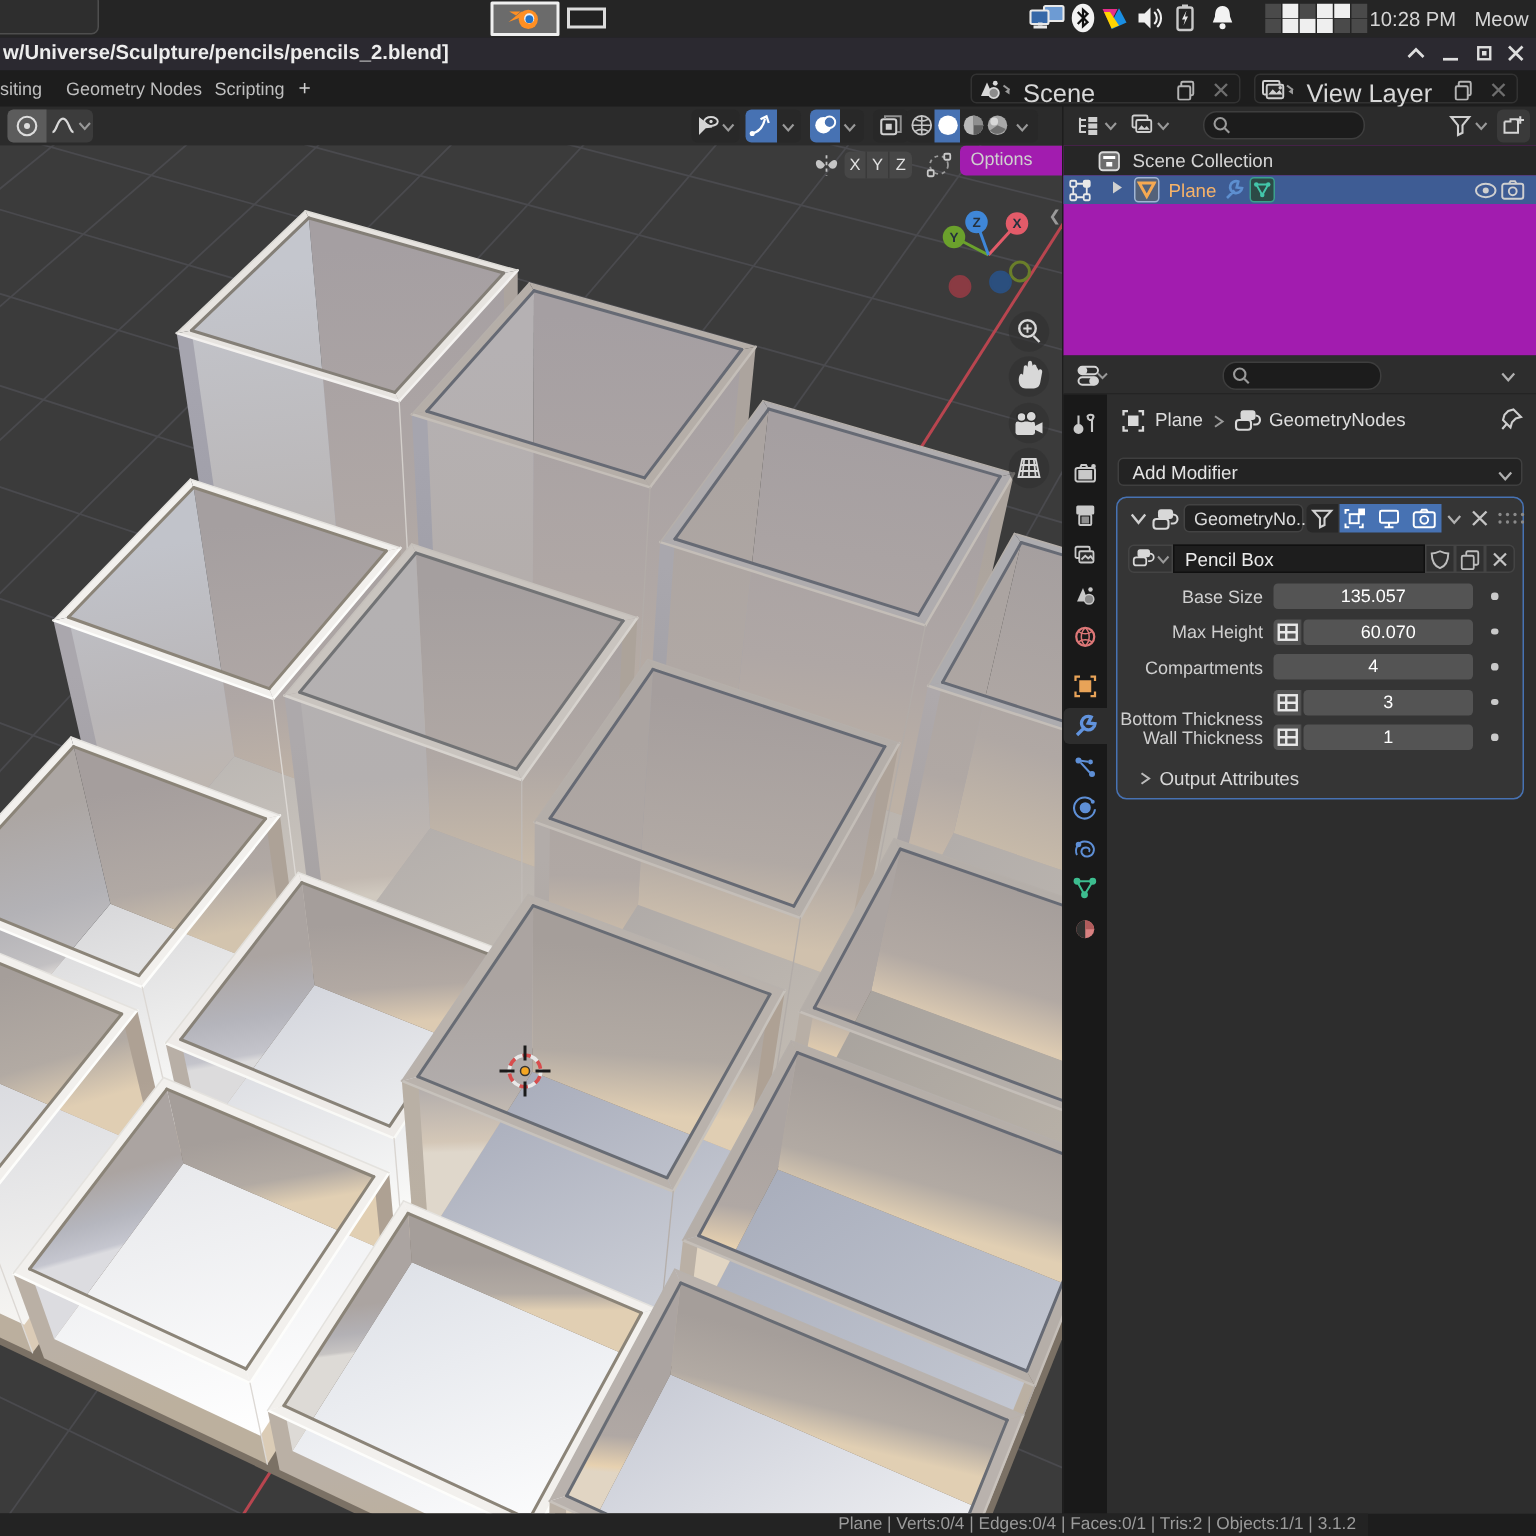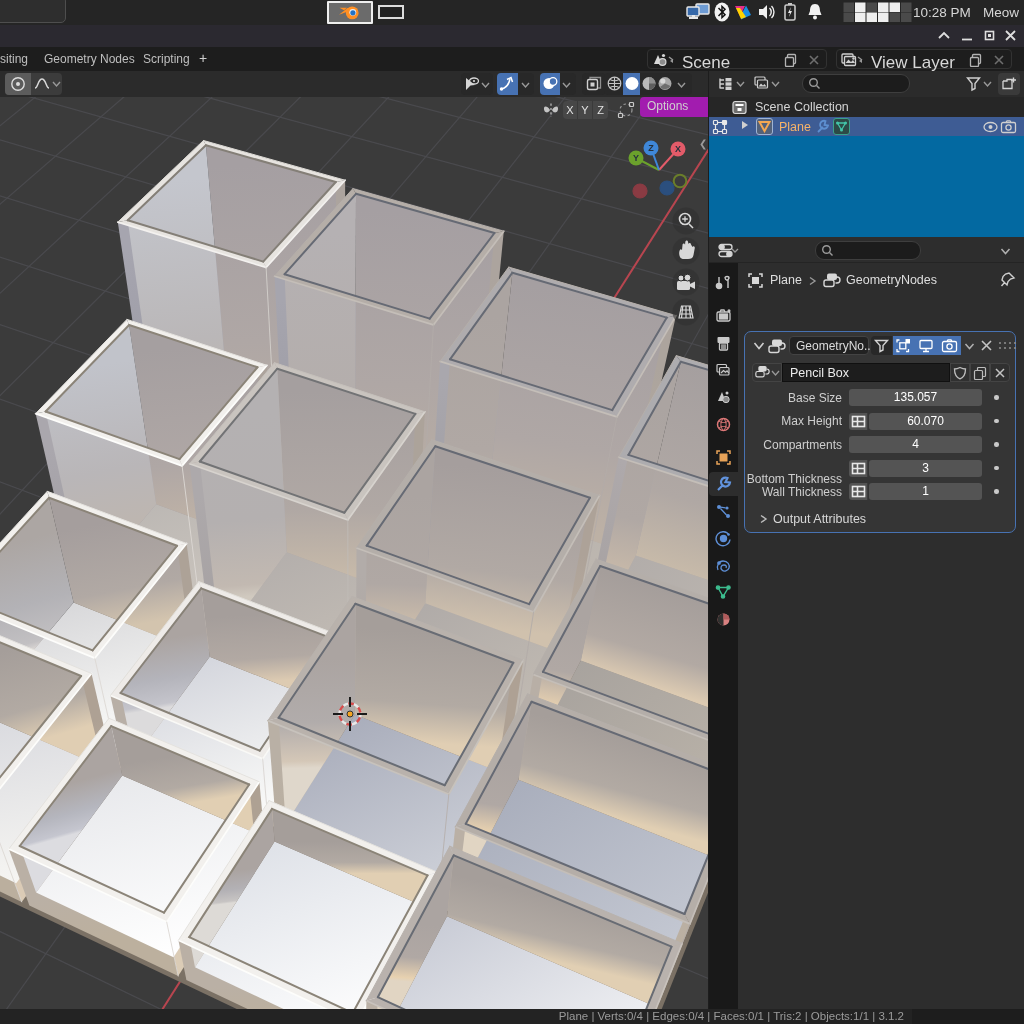--- a/index.html
+++ b/index.html
@@ -21,21 +21,21 @@
 #tabs span{position:absolute;top:5px}
 .selwidget{position:absolute;top:2px;height:20px;background:#1d1d1d;border:1px solid #323232;border-radius:4px;display:flex;align-items:center}
 .selwidget .fld{color:#d8d8d8;font-size:17px}
 
 #vpheader{position:absolute;left:0;top:71px;width:708px;height:26px;background:#2b2b2b}
 #outheader{position:absolute;left:709px;top:71px;width:315px;height:26px;background:#2b2b2b}
 
 #viewport{position:absolute;left:0;top:97px;width:708px;height:912px;background:#3b3b3b;overflow:hidden}
 #scenewrap{position:absolute;left:0;top:-26px;width:709px;height:938px}
 
-#outliner{position:absolute;left:709px;top:97px;width:315px;height:140px;background:#0369a1}
+#outliner{position:absolute;left:709px;top:97px;width:315px;height:140px;background:#a21caf}
 
 #props{position:absolute;left:709px;top:237px;width:315px;height:772px;background:#2d2d2d}
 #propheader{position:absolute;left:0;top:1px;width:315px;height:25px;background:#2d2d2d;border-bottom:1px solid #242424}
 #ptabs{position:absolute;left:0;top:26px;width:29px;height:746px;background:#191919}
 
 #status{position:absolute;left:0;top:1009px;width:912px;height:15px;background:#232323;color:#9b9b9b;font-size:11.5px}
 .ffield{background:#545454;border-radius:3px;color:#fff;font-size:12px;text-align:center;position:absolute;height:17px;line-height:17px}
 .flabel{position:absolute;color:#cfcfcf;font-size:12px;text-align:right}
 svg{display:block}
 </style></head>
@@ -99,20 +99,21 @@
         <rect x="23.5" y="10.5" width="10.5" height="9.5" fill="#efefef"></rect>
         <rect x="35.0" y="10.5" width="10.5" height="9.5" fill="#efefef"></rect>
         <rect x="46.5" y="10.5" width="10.5" height="9.5" fill="#4a4a4a"></rect>
         <rect x="58.0" y="10.5" width="10.5" height="9.5" fill="#4a4a4a"></rect>
       </svg>
  <div class="tray" id="clock">10:28 PM</div>
  <div class="tray" id="meow">Meow</div>
 </div>
 
 <div id="titlebar">
+ <div class="t">w/Universe/Sculpture/pencils/pencils_2.blend]</div>
  <svg class="abs" style="left:936px;top:3px" width="88" height="16" viewBox="0 0 88 16" stroke="#dedede" stroke-width="1.8" fill="none">
 <path d="M 3,10 L 8,5 L 13,10"></path>
 <path d="M 26,11.5 L 36,11.5"></path>
 <rect x="49.5" y="3.5" width="8" height="8" stroke-width="1.6"></rect>
 <rect x="52" y="6" width="3" height="3" fill="#dedede" stroke="none"></rect>
 <path d="M 70,3 L 79,12 M 79,3 L 70,12"></path>
 </svg>
 </div>
 
 <div id="tabs">
@@ -1256,20 +1257,26 @@
  <svg class="abs" style="left:84px;top:8px" width="20" height="18" viewBox="0 0 20 18">
           <rect x="2" y="9" width="10" height="6.5" rx="2" fill="none" stroke="#d8d8d8" stroke-width="1.4"></rect>
           <rect x="5" y="2.5" width="10" height="6.5" rx="2" fill="#d8d8d8"></rect>
           <path d="M 15,6 A 3,3 0 0 1 15,12 L 13.5,12" fill="none" stroke="#d8d8d8" stroke-width="1.4"></path>
         </svg>
  <div class="abs" style="left:108px;top:10px;color:#dedede;font-size:12.5px">GeometryNodes</div>
  <svg class="abs" style="left:262px;top:8px" width="16" height="17" viewBox="0 0 16 17">
           <path d="M 9,2 L 14,7 L 10.5,8 L 8,10.5 L 7,14 L 2,9 L 3,5.5 L 5.5,3 Z M 5,11 L 1.5,15" fill="none" stroke="#cfcfcf" stroke-width="1.4"></path>
         </svg>
 
+ <div class="abs" style="left:7px;top:42px;width:270px;height:19px;background:#232323;border:1px solid #3f3f3f;border-radius:4px">
+  <span style="position:absolute;left:9px;top:2px;color:#e4e4e4;font-size:12.5px">Add Modifier</span>
+  <svg class="abs" style="right:5px;top:7px" width="11" height="9" viewBox="0 0 11 9">
+            <path d="M 1.5,2 L 5.5,6.5 L 9.5,2" fill="none" stroke="#b0b0b0" stroke-width="1.5"></path>
+          </svg>
+ </div>
 
  <div class="abs" style="left:6px;top:68px;width:272px;height:202px;background:#353535;border:1.4px solid #4772b3;border-radius:7px">
   <svg class="abs" style="left:8px;top:9px" width="12" height="10" viewBox="0 0 12 10">
             <path d="M 1.5,2 L 6,7.5 L 10.5,2" fill="none" stroke="#cfcfcf" stroke-width="1.6"></path>
           </svg>
   <svg class="abs" style="left:22px;top:5px" width="20" height="18" viewBox="0 0 20 18">
             <rect x="2" y="9" width="10" height="6.5" rx="2" fill="none" stroke="#d8d8d8" stroke-width="1.4"></rect>
             <rect x="5" y="2.5" width="10" height="6.5" rx="2" fill="#d8d8d8"></rect>
             <path d="M 15,6 A 3,3 0 0 1 15,12 L 13.5,12" fill="none" stroke="#d8d8d8" stroke-width="1.4"></path>
           </svg>

